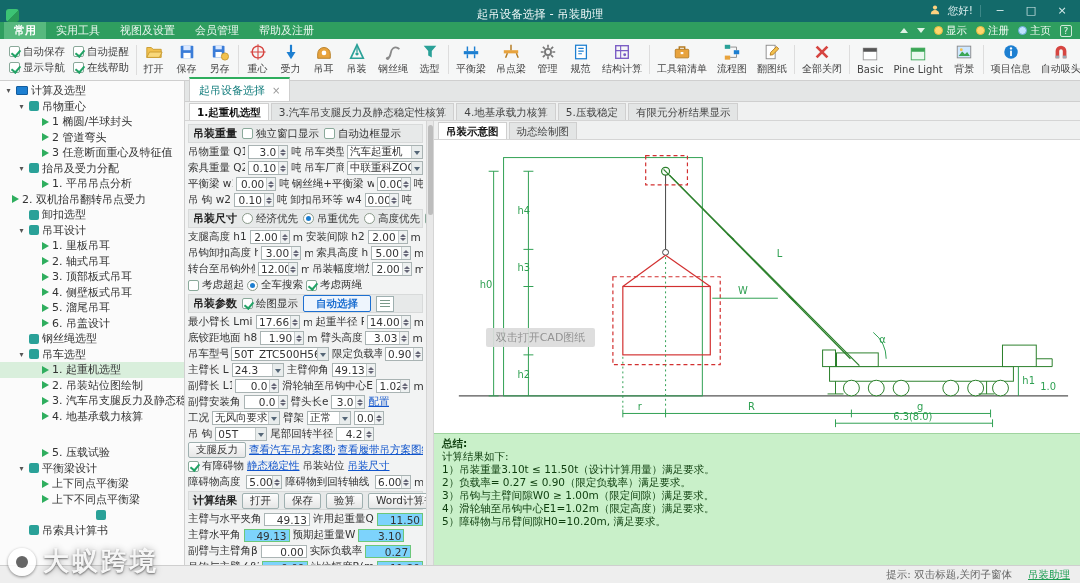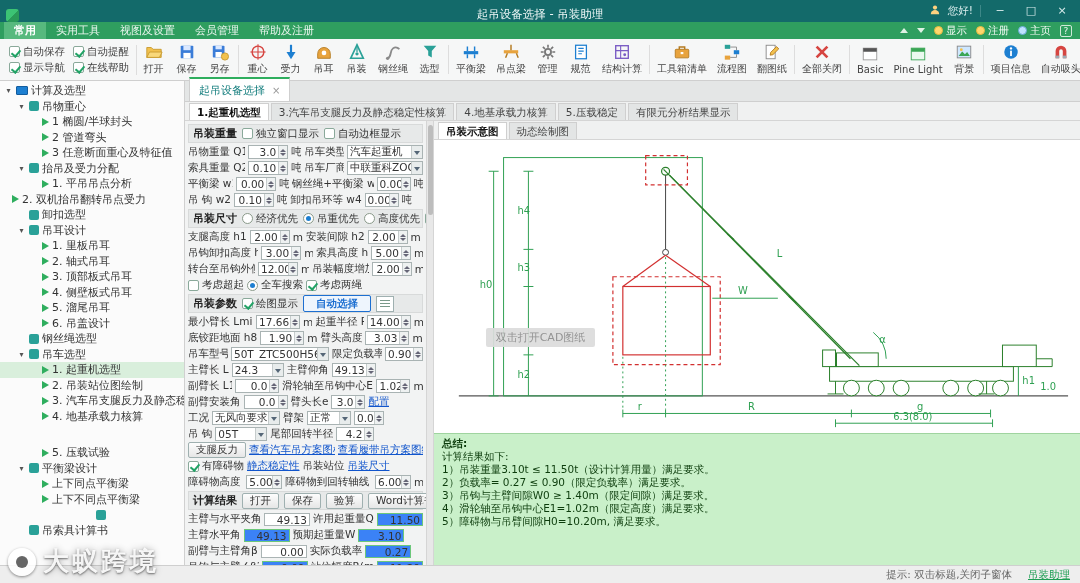--- a/index.html
+++ b/index.html
@@ -73,21 +73,21 @@
 .farw::after{content:"";border:3px solid transparent;border-top:4px solid #567;margin-top:4px}
 .fchk,.frad{display:inline-flex;align-items:center;gap:3px;white-space:nowrap;flex-shrink:0;font-size:10.5px}
 .rdot{width:11px;height:11px;border:1px solid #8a9a8a;border-radius:50%;background:#fff;position:relative;flex-shrink:0}
 .rdot.on::after{content:"";position:absolute;left:2px;top:2px;right:2px;bottom:2px;background:#1d7fd1;border-radius:50%}
 .fbtn{height:16px;padding:0 7px;background:linear-gradient(#fdfdfd,#e6e6e6);border:1px solid #9fb0b0;font-size:10.5px;color:#333;border-radius:2px;white-space:nowrap;flex-shrink:0}
 .fbtn.accent{color:#1d6fd1;border-color:#1d6fd1;background:#eef5fd;font-weight:bold;padding:0 12px;height:17px}
 .ibtn{width:18px;height:16px;border:1px solid #9fb0b0;background:#fff;position:relative;flex-shrink:0}
 .ibtn::after{content:"";position:absolute;left:3px;right:3px;top:3px;bottom:3px;background:repeating-linear-gradient(#7a9a8a,#7a9a8a 1px,transparent 1px,transparent 3px)}
 .flnk{color:#1155cc;text-decoration:underline;white-space:nowrap;font-size:10.5px;flex-shrink:1;overflow:hidden;min-width:0}
 .vbox{width:46px;height:13px;border:1px solid #aab4b4;background:#fff;font-size:10.5px;text-align:right;padding:0 2px;flex-shrink:0;line-height:12px}
-.vbox.g{background:#3b82f6;border-color:#6cc77a}
+.vbox.g{background:#7dd3fc;border-color:#6cc77a}
 .fscroll{width:7px;background:#e8e8e8;border-right:1px solid #d5d5d5;position:relative}
 .fscroll .thumb{position:absolute;top:4px;left:1px;width:5px;height:90px;background:#bdbdbd;border-radius:3px}
 
 .rightcol{flex:1;display:flex;flex-direction:column;min-width:0;background:#fff}
 .canvas{flex:1;position:relative;background:#fff;min-height:0}
 .canvas svg{width:100%;height:100%;display:block}
 .dlabel{fill:#2fa052;font-size:10px}
 .cadwm{position:absolute;left:8%;top:64%;background:#dcdcdc;color:#8b8b8b;padding:2px 10px;font-size:11px;border-radius:2px;opacity:.92}
 .summary{height:132px;background:#c9f0c9;border-top:1px solid #9fd49f;padding:3px 8px;font-size:10.5px;color:#0c3c0c;line-height:13px;overflow:hidden}
 .summary .st{font-weight:bold}
@@ -1033,21 +1033,21 @@
               <text x="462" y="287" class="dlabel">6.3(8.0)</text>
             </svg>
           <div class="cadwm">双击打开CAD图纸</div>
         </div>
         <div class="summary">
           <div class="st">总结:</div>
           <div id="summary-lines">
               <div class="sline">计算结果如下:</div>
               <div class="sline">1）吊装重量3.10t ≤ 11.50t（设计计算用量）满足要求。</div>
               <div class="sline">2）负载率= 0.27 ≤ 0.90（限定负载率）满足要求。</div>
-              <div class="sline">3）吊钩与主臂间隙W0 ≥ 1.40m（限定间隙）满足要求。</div>
+              <div class="sline">3）吊钩与主臂间隙W0 ≥ 1.00m（限定间隙）满足要求。</div>
               <div class="sline">4）滑轮轴至吊钩中心E1=1.02m（限定高度）满足要求。</div>
               <div class="sline">5）障碍物与吊臂间隙H0=10.20m, 满足要求。</div>
             </div>
         </div>
       </div>
     </div>
   </div>
 </div>
 
 <div class="statusbar">

